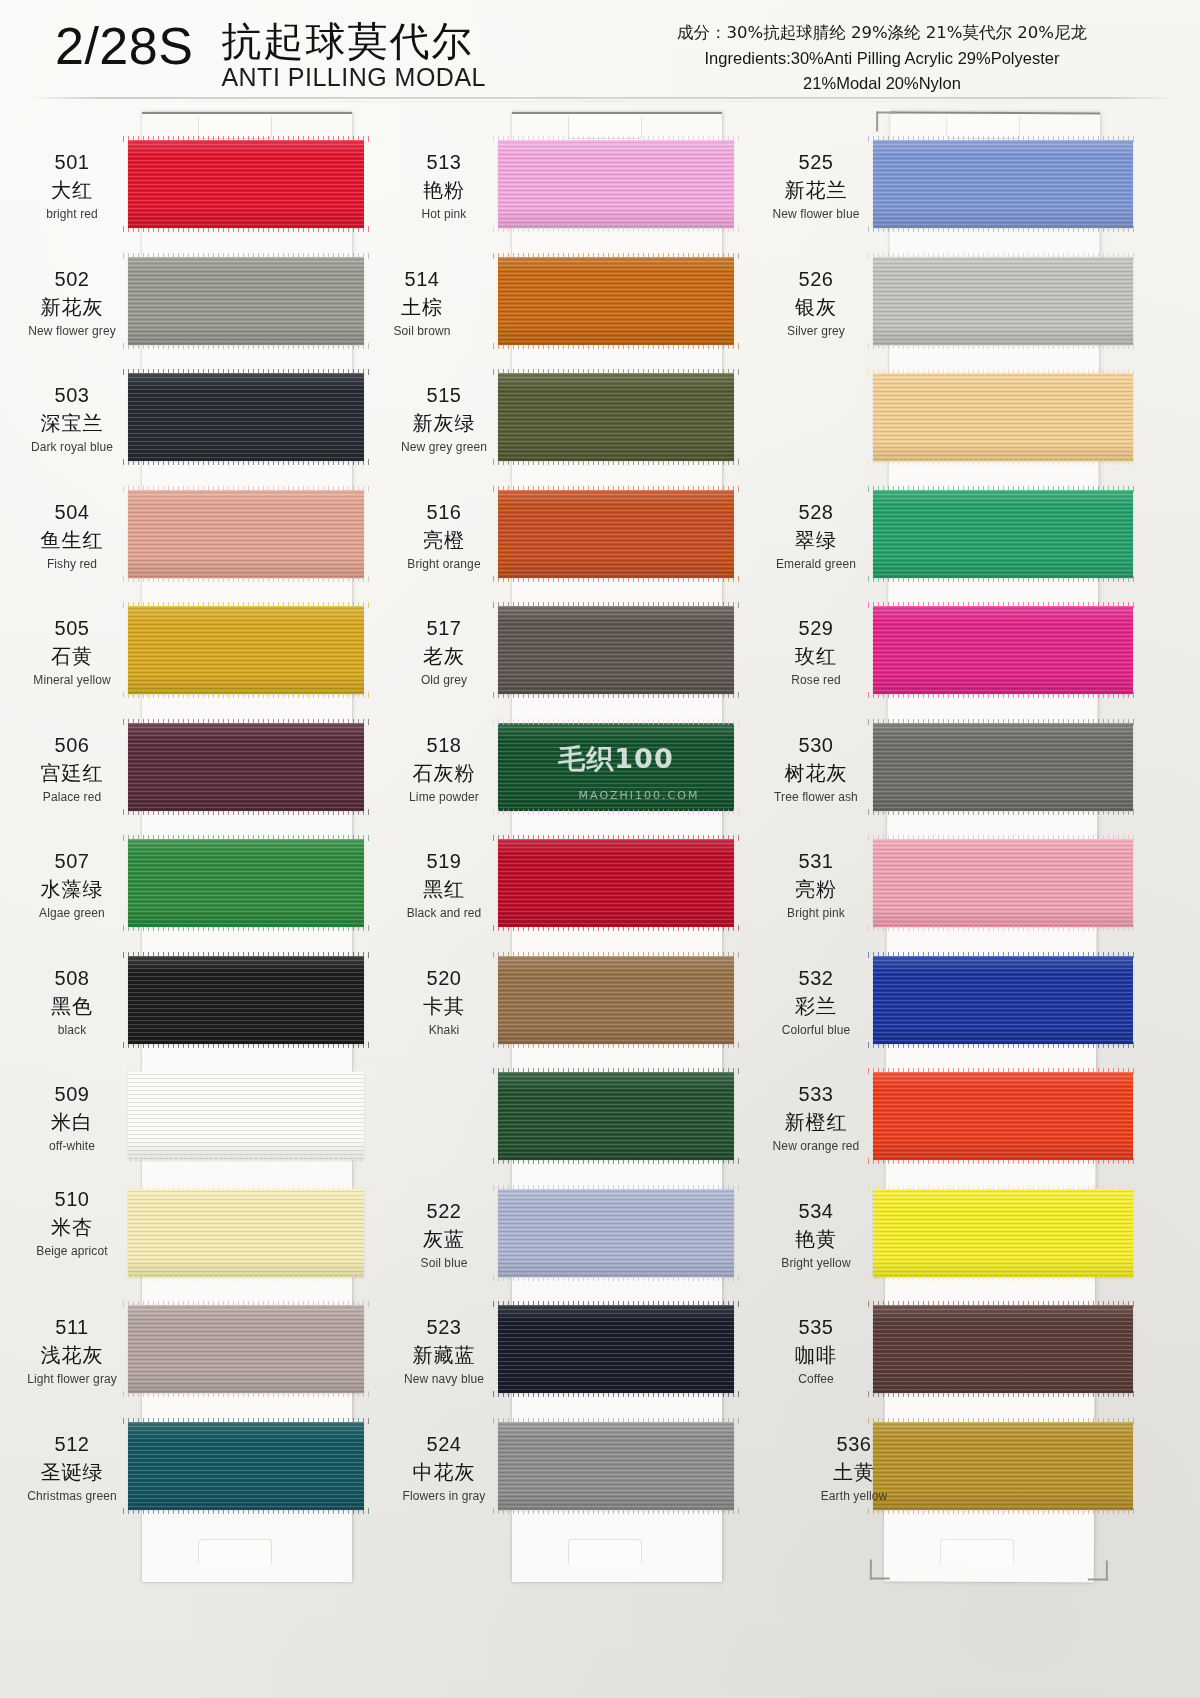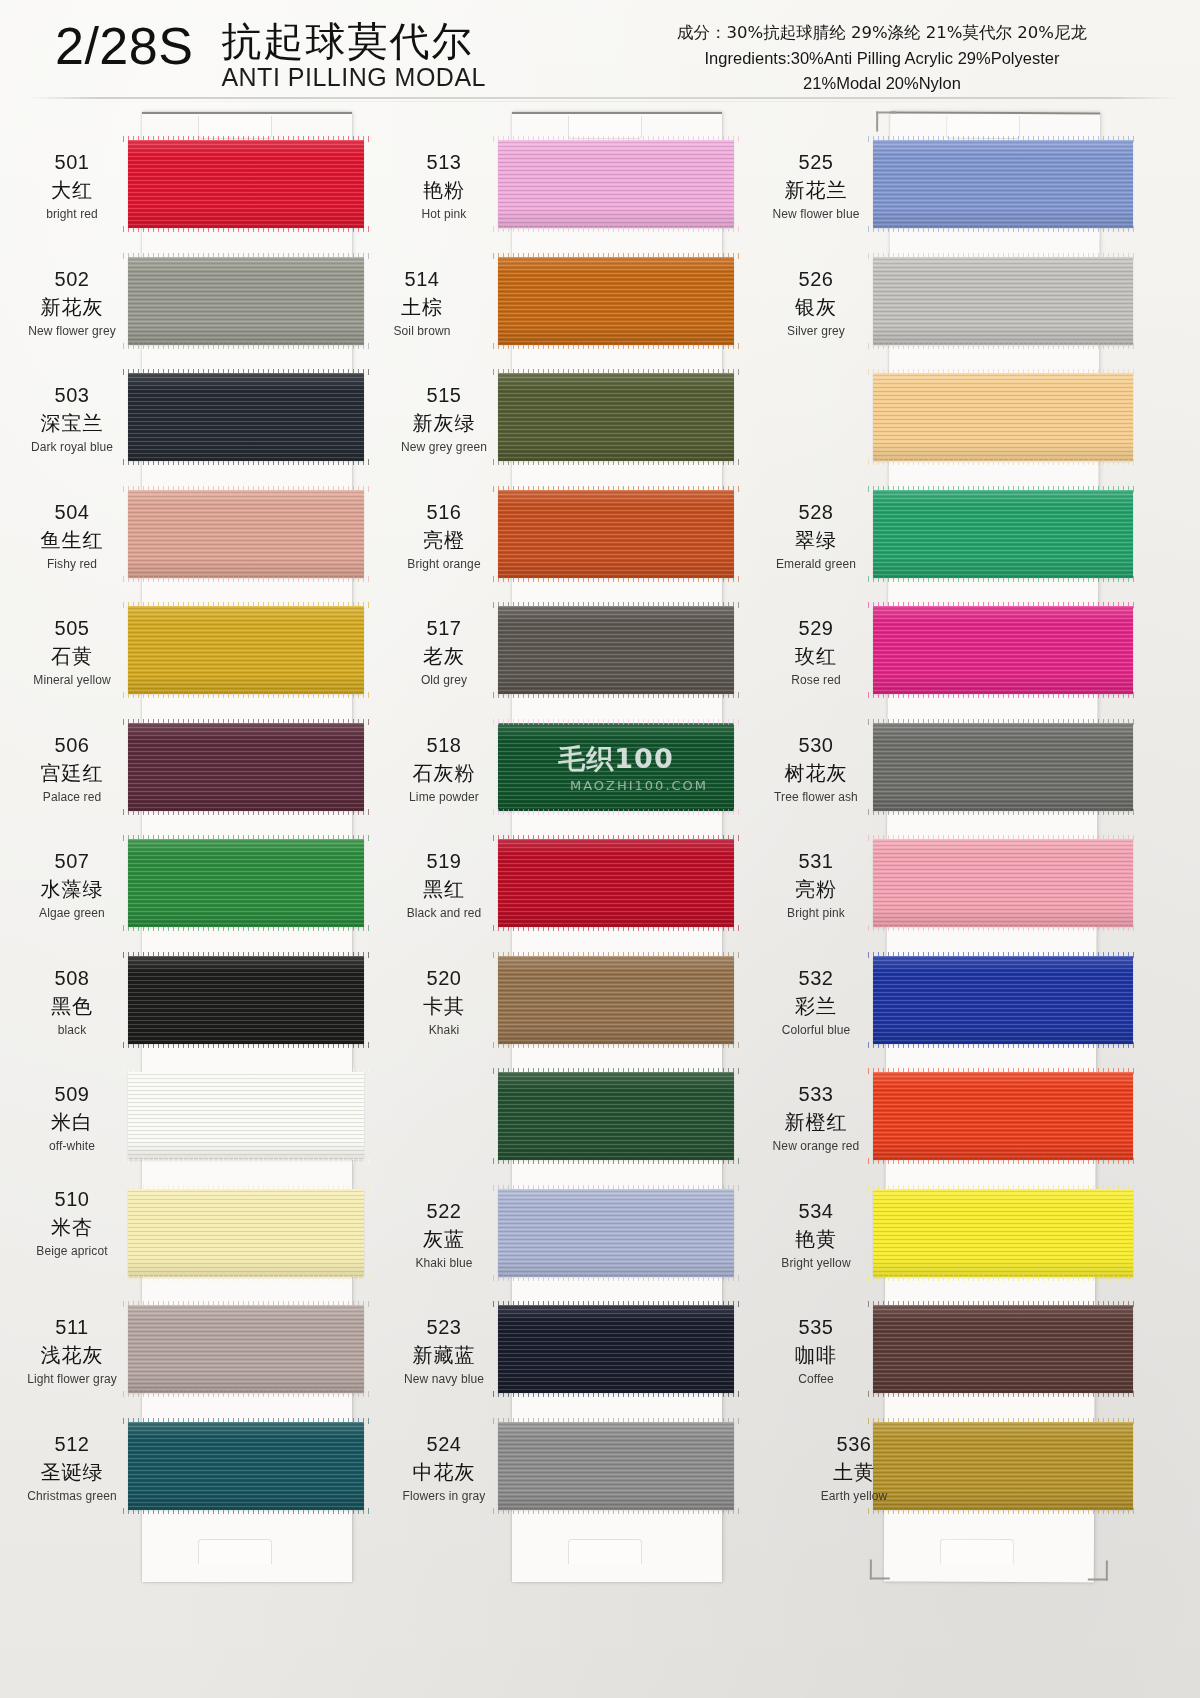--- a/index.html
+++ b/index.html
@@ -133,22 +133,22 @@
   .lbl-en{font-size:12px;color:#3a3a3a;margin-top:4px;letter-spacing:.1px;white-space:nowrap;text-align:center;}
 
   
   .watermark{
     position:absolute;left:0;top:18px;width:100%;
     text-align:center;font-size:27px;letter-spacing:1px;
     color:rgba(255,255,255,.80);
     font-family:"DejaVu Sans","Liberation Sans",sans-serif;
     pointer-events:none;font-weight:700;
   }
-  .watermark small{display:block;font-size:13px;font-weight:400;letter-spacing:2px;
-    color:rgba(255,255,255,.55);margin-top:1px;padding-left:46px;}
+  .watermark small{display:block;font-size:11px;font-weight:400;letter-spacing:2px;
+    color:rgba(255,255,255,.55);margin-top:12px;padding-left:46px;}
 </style>
 </head>
 <body>
 
 <div class="paper"></div>
 
 <div class="header">
   <div class="hdr-left">
     <div class="gauge">2/28S</div>
     <div class="names">
@@ -503,21 +503,21 @@
       <div class="lbl-en">Black and red</div>
     </div>
     <div class="label" style="top: 861.5px; left: 374px;">
       <div class="lbl-code">520</div>
       <div class="lbl-cn">卡其</div>
       <div class="lbl-en">Khaki</div>
     </div>
     <div class="label" style="top: 1094.5px; left: 374px;">
       <div class="lbl-code">522</div>
       <div class="lbl-cn">灰蓝</div>
-      <div class="lbl-en">Khaki blue</div>
+      <div class="lbl-en">Soil blue</div>
     </div>
     <div class="label" style="top: 1211px; left: 374px;">
       <div class="lbl-code">523</div>
       <div class="lbl-cn">新藏蓝</div>
       <div class="lbl-en">New navy blue</div>
     </div>
     <div class="label" style="top: 1327.5px; left: 374px;">
       <div class="lbl-code">524</div>
       <div class="lbl-cn">中花灰</div>
       <div class="lbl-en">Flowers in gray</div>

